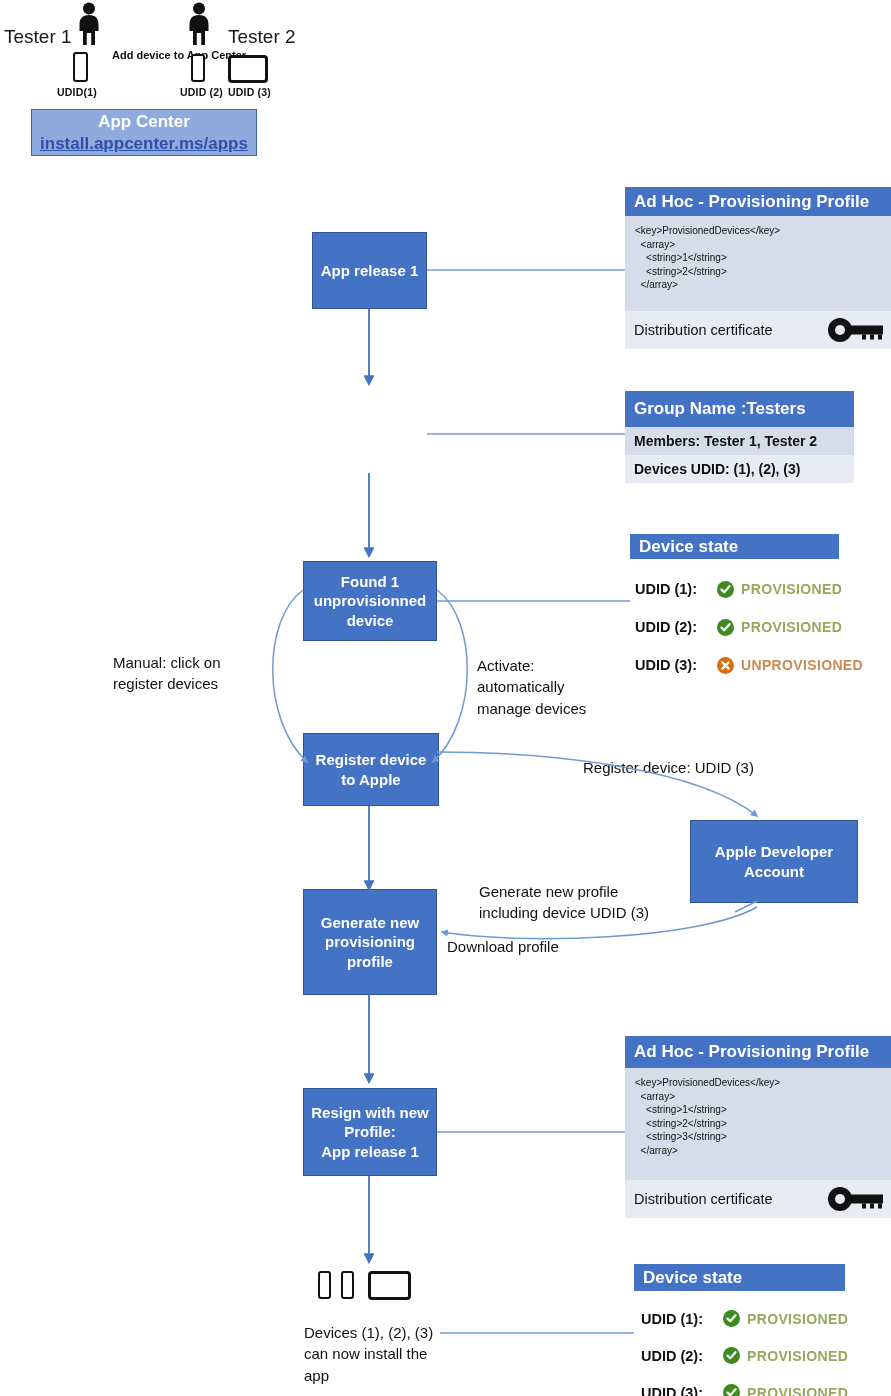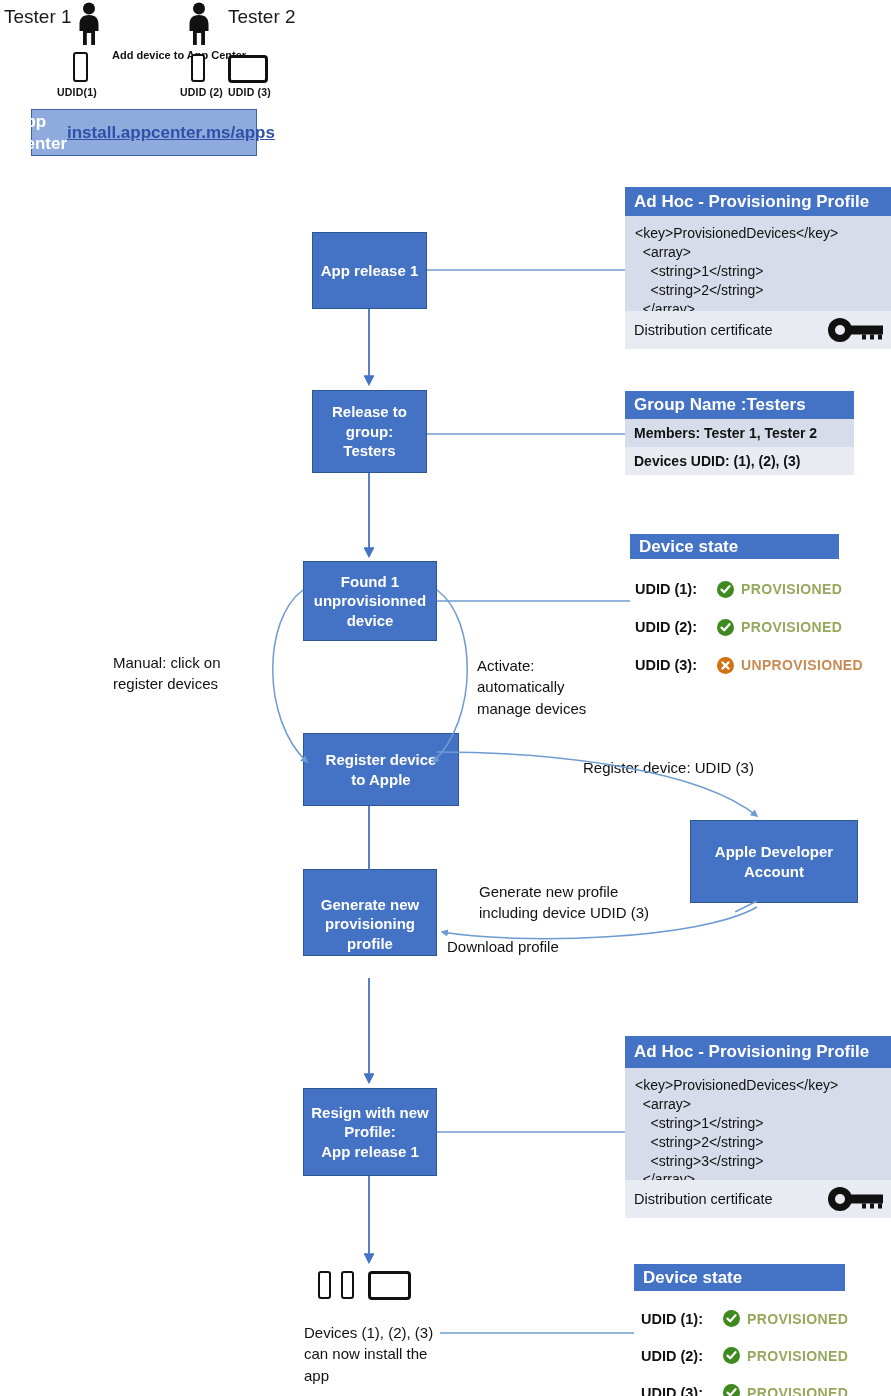--- a/index.html
+++ b/index.html
@@ -19,20 +19,21 @@
     overflow: hidden;
   }
   .abs { position: absolute; }
 
   
   .tester-label {
     font-size: 19px;
     color: #1a1a1a;
     font-weight: 400;
     white-space: nowrap;
+    margin-top: 20px;
   }
   .small-cap {
     font-size: 10.5px;
     color: #111;
     font-weight: 600;
     white-space: nowrap;
     letter-spacing: .2px;
   }
   .add-device-text {
     font-size: 11px;
@@ -56,21 +57,21 @@
     background: #fff;
     box-sizing: border-box;
   }
 
   
   .appcenter-box {
     background: #8FAADC;
     border: 1.6px solid #3C64A8;
     box-sizing: border-box;
     display: flex;
-    flex-direction: row;
+    flex-direction: column;
     align-items: center;
     justify-content: center;
     line-height: 1.28;
   }
   .appcenter-title {
     color: #ffffff;
     font-size: 17px;
     font-weight: 700;
   }
   .appcenter-link {
@@ -103,21 +104,21 @@
     font-size: 17px;
     font-weight: 700;
     display: flex;
     align-items: center;
     padding-left: 9px;
     box-sizing: border-box;
   }
   .panel-body {
     background: #D6DCE9;
     box-sizing: border-box;
-    font-size: 14px;
+    font-size: 10px;
     color: #111;
     padding: 8px 10px;
     line-height: 1.35;
     white-space: pre;
   }
   .panel-strip {
     background: #E8EBF2;
     box-sizing: border-box;
     display: flex;
     align-items: center;
@@ -214,38 +215,33 @@
 
   <div class="abs appcenter-box" style="left:31px; top:109px; width:226px; height:47px;">
     <div class="appcenter-title">App Center</div>
     <div class="appcenter-link">install.appcenter.ms/apps</div>
   </div>
 
   <div class="abs flowbox" style="left:312px; top:232px; width:115px; height:77px;">
     <span>App release 1</span>
   </div>
 
-  <div class="abs flowbox" style="left:312px; top:390px; width:115px; height:83px; white-space:pre-line;">
-    <span>Release to
-group:
-Testers</span>
-  </div>
 
   <div class="abs flowbox" style="left:303px; top:561px; width:134px; height:80px; white-space:pre-line;">
     <span>Found 1
 unprovisionned
 device</span>
   </div>
 
-  <div class="abs flowbox" style="left:303px; top:733px; width:156px; height:73px; white-space:pre-line;">
+  <div class="abs flowbox" style="left:303px; top:733px; width:136px; height:73px; white-space:pre-line;">
     <span>Register device
 to Apple</span>
   </div>
 
-  <div class="abs flowbox" style="left:303px; top:869px; width:134px; height:87px; white-space:pre-line;align-items:flex-end;">
+  <div class="abs flowbox" style="left:303px; top:889px; width:134px; height:106px; white-space:pre-line;">
     <span>Generate new
 provisioning
 profile</span>
   </div>
 
   <div class="abs flowbox" style="left:690px; top:820px; width:168px; height:83px; white-space:pre-line;">
     <span>Apple Developer
 Account</span>
   </div>
 
@@ -289,21 +285,21 @@
           <rect x="22" y="7.5" width="34" height="9" fill="#111"></rect>
           <rect x="35" y="16.5" width="4" height="5" fill="#111"></rect>
           <rect x="43" y="16.5" width="4" height="5" fill="#111"></rect>
           <rect x="51" y="16.5" width="4" height="5" fill="#111"></rect>
         </svg>
       </span>
     </div>
   </div>
 
   <div class="abs" style="left:625px; top:391px; width:229px;">
-    <div class="panel-header" style="height:28px;">Group Name :Testers</div>
+    <div class="panel-header" style="height:36px;">Group Name :Testers</div>
     <div class="panel-strip bold" style="height:28px; background:#D6DCE9;">Members: Tester 1, Tester 2</div>
     <div class="panel-strip bold" style="height:28px;">Devices UDID: (1), (2), (3)</div>
   </div>
 
   <div class="abs" style="left:630px; top:534px; width:209px;">
     <div class="panel-header" style="height:25px;">Device state</div>
   </div>
   <div class="abs" style="left:635px; top:570px;">
     <div class="ds-row" style="height:38px;">
       <span class="ds-udid">UDID (1):</span>

